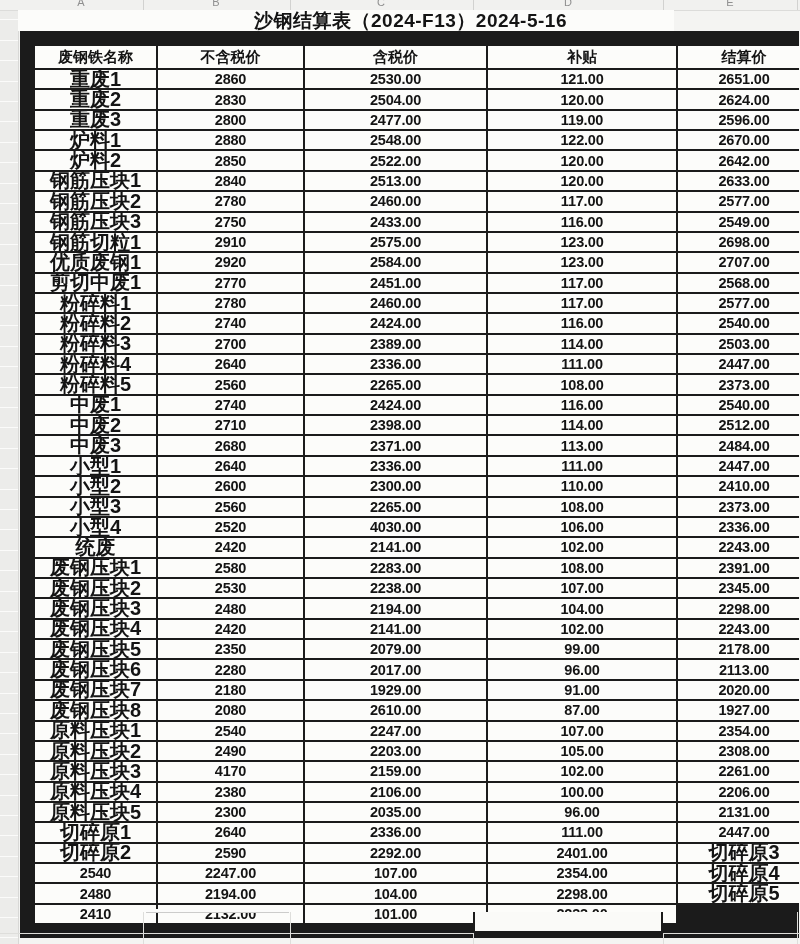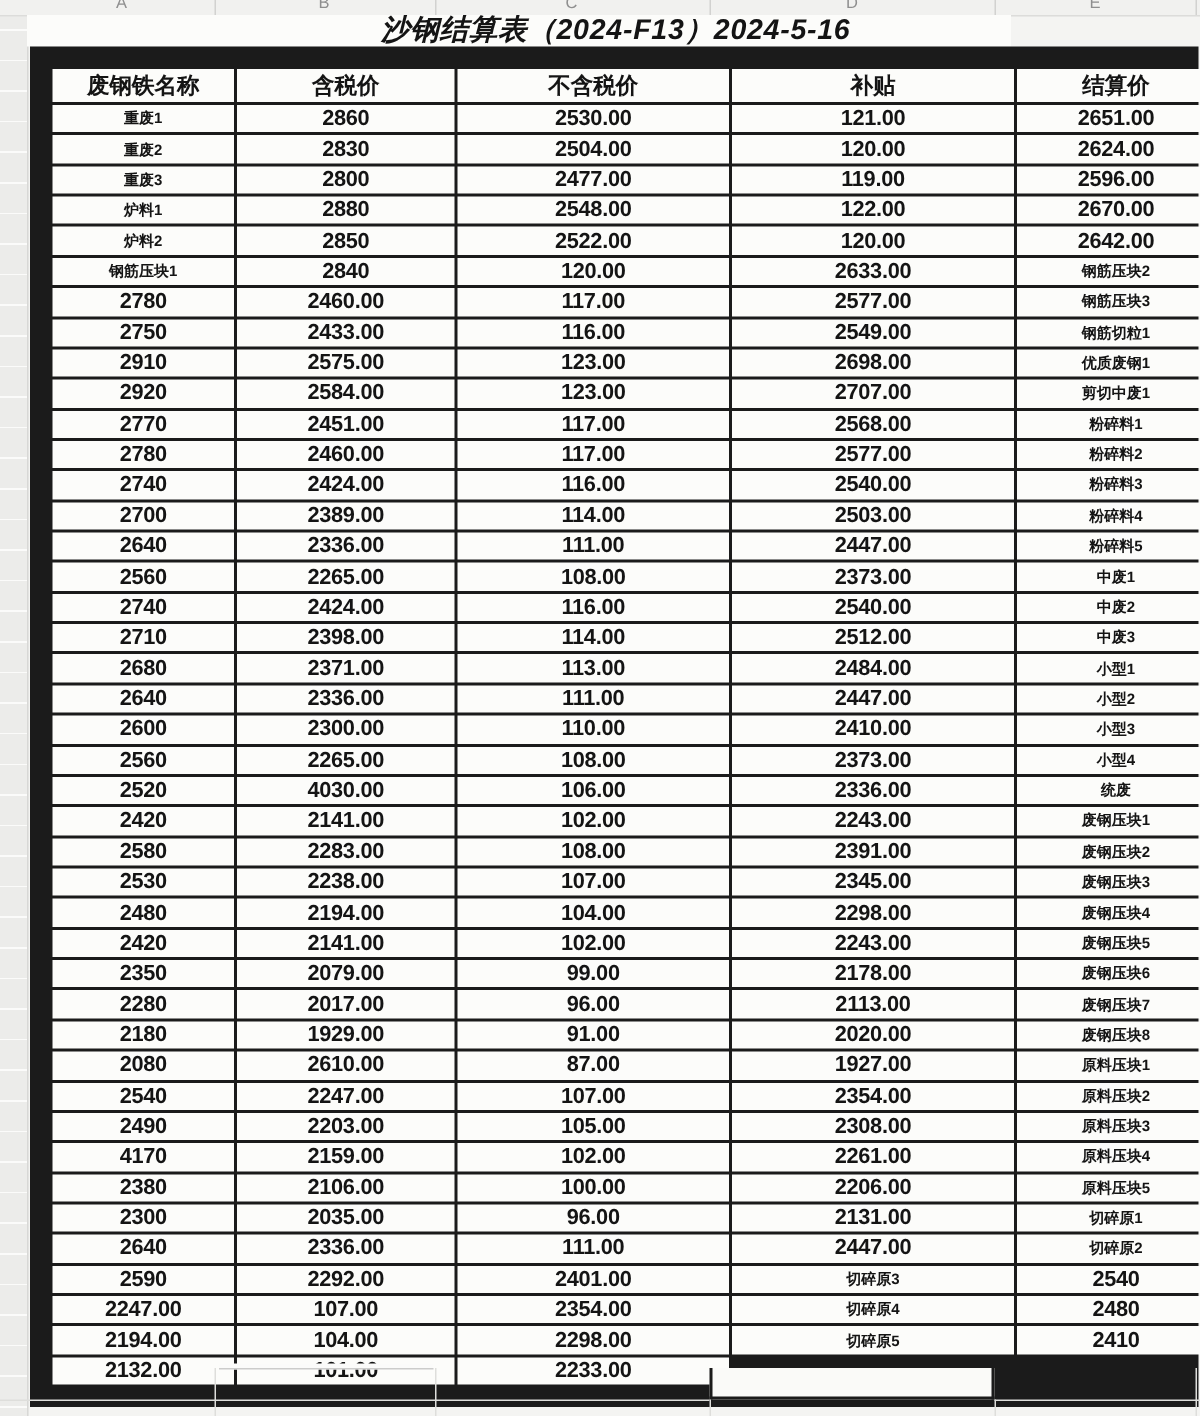--- a/index.html
+++ b/index.html
@@ -13,33 +13,33 @@
     transform:translateX(-50%);}
   .cl-a{left:81px;} .cl-b{left:216px;} .cl-c{left:381px;} .cl-d{left:568px;} .cl-e{left:730px;}
   .strip-sep{position:absolute;top:0;width:1px;height:10px;background:#d2d2d0;}
 
   
   .gutter{position:absolute;left:0;top:0;width:18px;height:944px;background:#ececea;
     border-right:1px solid #d8d8d6;
     background-image:repeating-linear-gradient(to bottom,transparent 0px,transparent 19.4px,#fbfbfa 19.4px,#fbfbfa 20.4px);}
 
   
-  .title-row{position:absolute;left:18px;top:10px;width:656px;height:21px;background:#fcfcfa;font-style:italic;}
+  .title-row{position:absolute;left:18px;top:10px;width:656px;height:21px;background:#fcfcfa;}
   .sheet-title{position:absolute;left:2px;top:0px;width:781px;height:22px;line-height:22px;
     text-align:center;font-size:19px;font-weight:700;color:#141414;letter-spacing:0.5px;}
 
   
   .grid{position:absolute;left:20px;top:31px;width:779px;background:#1b1b1b;
     display:grid;box-sizing:border-box;padding:15px;gap:2px;
     grid-template-columns:121px 145px 181px 188px 132px;
     grid-template-rows:22px;grid-auto-rows:18.36px;}
   .cell{background:#fcfcfa;color:#141414;display:flex;align-items:center;justify-content:center;
     font-weight:700;overflow:hidden;white-space:nowrap;}
   .cell.hdr{font-size:15px;}
-  .cell.name{font-size:10px;}
+  .cell.name{font-size:20px;}
   .cell.num{font-size:14.5px;letter-spacing:-0.2px;}
 
   
   .b-bottom-patch{position:absolute;left:146px;top:909px;width:143px;height:3px;
     background:#fbfbfa;border-bottom:1px solid #cccccb;}
 
   
   .hang-cell{position:absolute;left:473px;top:912px;width:190px;height:21px;box-sizing:border-box;
     background:#fafaf8;border-left:2px solid #1b1b1b;border-right:2px solid #1b1b1b;
     border-bottom:2px solid #1b1b1b;}
@@ -74,22 +74,22 @@
     <span class="strip-sep" style="left:663px"></span>
     <span class="strip-sep" style="left:797px"></span>
   </div>
 
   <div class="title-row">
     <div class="sheet-title">沙钢结算表（2024-F13）2024-5-16</div>
   </div>
 
   <div class="grid" id="grid">
       <div class="cell hdr">废钢铁名称</div>
+      <div class="cell hdr">不含税价</div>
       <div class="cell hdr">含税价</div>
-      <div class="cell hdr">不含税价</div>
       <div class="cell hdr">补贴</div>
       <div class="cell hdr">结算价</div>
       <div class="cell name">重废1</div>
       <div class="cell num">2860</div>
       <div class="cell num">2530.00</div>
       <div class="cell num">121.00</div>
       <div class="cell num">2651.00</div>
       <div class="cell name">重废2</div>
       <div class="cell num">2830</div>
       <div class="cell num">2504.00</div>
@@ -105,20 +105,21 @@
       <div class="cell num">2548.00</div>
       <div class="cell num">122.00</div>
       <div class="cell num">2670.00</div>
       <div class="cell name">炉料2</div>
       <div class="cell num">2850</div>
       <div class="cell num">2522.00</div>
       <div class="cell num">120.00</div>
       <div class="cell num">2642.00</div>
       <div class="cell name">钢筋压块1</div>
       <div class="cell num">2840</div>
+      <div class="cell num">2513.00</div>
       <div class="cell num">120.00</div>
       <div class="cell num">2633.00</div>
       <div class="cell name">钢筋压块2</div>
       <div class="cell num">2780</div>
       <div class="cell num">2460.00</div>
       <div class="cell num">117.00</div>
       <div class="cell num">2577.00</div>
       <div class="cell name">钢筋压块3</div>
       <div class="cell num">2750</div>
       <div class="cell num">2433.00</div>

